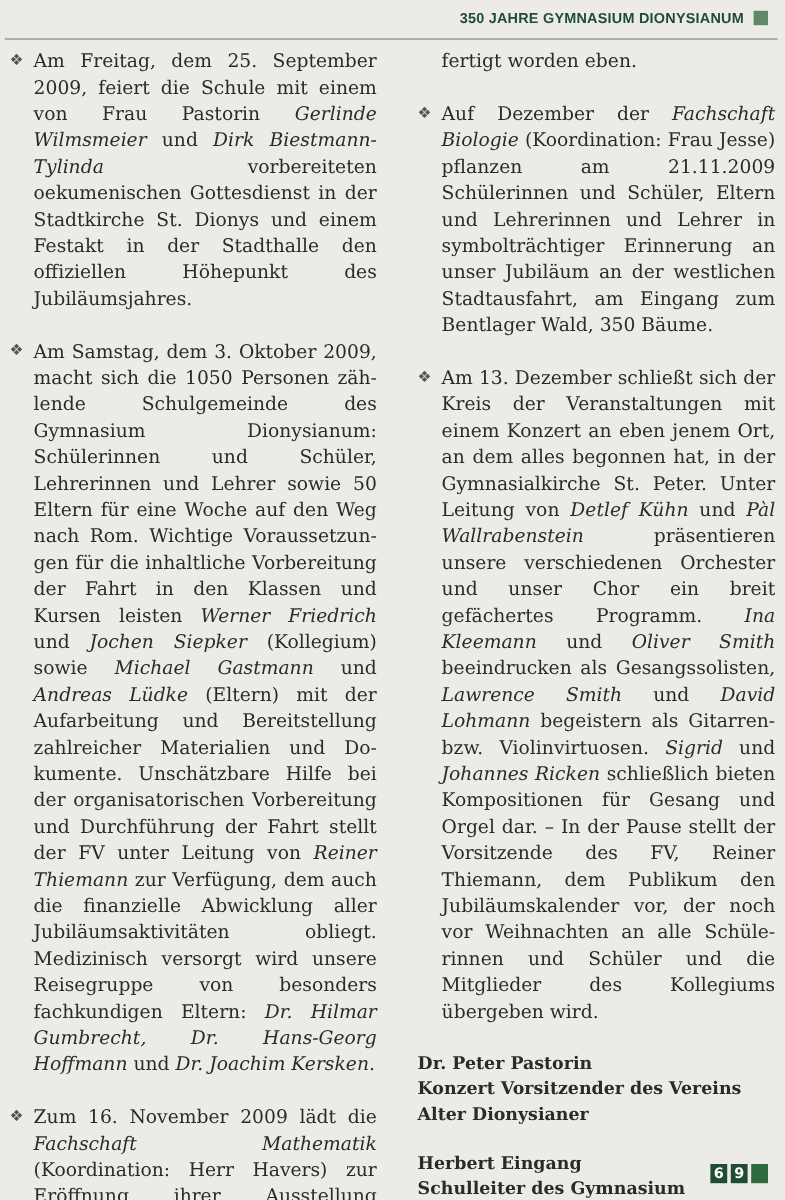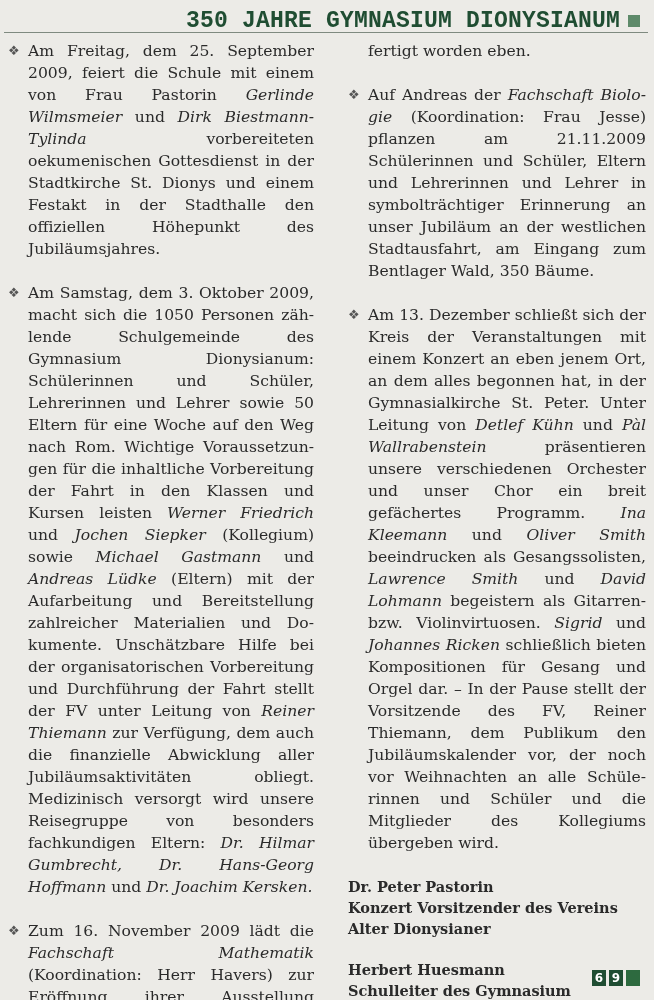--- a/index.html
+++ b/index.html
@@ -8,22 +8,22 @@
     background:#ecebe7;
     font-family:"DejaVu Serif", serif;
     color:#2a2a2a;
     position:relative;
   }
   .header {
     position:absolute; top:8px; right:14px;
     display:flex; align-items:center; gap:8px;
   }
   .header-title {
-    font-family:Liberation Mono, monospace;
-    font-weight:bold; font-size:23px; letter-spacing:0.2px;
+    font-family:Liberation Sans, sans-serif;
+    font-weight:bold; font-size:12px; letter-spacing:0.2px;
     color:#1f4d32;
   }
   .header-square { width:12px; height:12px; background:#5e8a6a; display:inline-block; }
   .rule {
     position:absolute; top:32px; left:4px; right:6px;
     height:1px; background:#7f8a80;
   }
   .col {
     position:absolute; top:40px;
     font-size:15.6px; line-height:22px; text-align:justify;
@@ -59,26 +59,26 @@
 
 <div class="col col-left" id="left-col">
     <p class="item"><span class="bullet">❖</span><span>Am Freitag, dem 25. September 2009, feiert die Schule mit einem von Frau Pastorin </span><em>Gerlinde Wilmsmeier</em><span> und </span><em>Dirk Biestmann-Tylinda</em><span> vorbereiteten oekumenischen Gottesdienst in der Stadtkirche St. Dionys und einem Fest­akt in der Stadthalle den offiziellen Höhepunkt des Jubiläumsjahres.</span></p>
     <p class="item"><span class="bullet">❖</span><span>Am Samstag, dem 3. Oktober 2009, macht sich die 1050 Personen zäh­lende Schulgemeinde des Gymnasium Dionysianum: Schülerinnen und Schü­ler, Lehrerinnen und Lehrer sowie 50 Eltern für eine Woche auf den Weg nach Rom. Wichtige Voraussetzun­gen für die inhaltliche Vorbereitung der Fahrt in den Klassen und Kursen leisten </span><em>Werner Friedrich</em><span> und </span><em>Jochen Siepker</em><span> (Kollegium) sowie </span><em>Michael Gastmann</em><span> und </span><em>Andreas Lüdke</em><span> (Eltern) mit der Aufarbeitung und Bereitstel­lung zahlreicher Materialien und Do­kumente. Unschätzbare Hilfe bei der organisatorischen Vorbereitung und Durchführung der Fahrt stellt der FV unter Leitung von </span><em>Reiner Thiemann</em><span> zur Verfügung, dem auch die finanziel­le Abwicklung aller Jubiläumsaktivitä­ten obliegt. Medizinisch versorgt wird unsere Reisegruppe von besonders fachkundigen Eltern: </span><em>Dr. Hilmar Gum­brecht, Dr. Hans-Georg Hoffmann</em><span> und </span><em>Dr. Joachim Kersken.</em></p>
     <p class="item"><span class="bullet">❖</span><span>Zum 16. November 2009 lädt die </span><em>Fach­schaft Mathematik</em><span> (Koordination: Herr Havers) zur Eröffnung ihrer Aus­stellung „Mathematik zum Begreifen“ in die Petrikirche ein. Mehr als 2000 Besucher werden in den kommenden zwei Wochen die zahlreichen Expo­nate bewundern, die größtenteils von 200 Schülerinnen und Schülern ange­</span></p>
   </div>
 
 <div class="col col-right">
   <p class="cont">fertigt worden eben.</p>
   <div id="right-items">
-      <p class="item"><span class="bullet">❖</span><span>Auf Andreas der </span><em>Fachschaft Biolo­gie</em><span> (Koordination: Frau Jesse) pflan­zen am 21.11.2009 Schülerinnen und Schüler, Eltern und Lehrerinnen und Lehrer in symbolträchtiger Erinne­rung an unser Jubiläum an der west­lichen Stadtausfahrt, am Eingang zum Bentlager Wald, 350 Bäume.</span></p>
+      <p class="item"><span class="bullet">❖</span><span>Auf Dezember der </span><em>Fachschaft Biolo­gie</em><span> (Koordination: Frau Jesse) pflan­zen am 21.11.2009 Schülerinnen und Schüler, Eltern und Lehrerinnen und Lehrer in symbolträchtiger Erinne­rung an unser Jubiläum an der west­lichen Stadtausfahrt, am Eingang zum Bentlager Wald, 350 Bäume.</span></p>
       <p class="item"><span class="bullet">❖</span><span>Am 13. Dezember schließt sich der Kreis der Veranstaltungen mit einem Konzert an eben jenem Ort, an dem alles begonnen hat, in der Gymnasi­alkirche St. Peter. Unter Leitung von </span><em>Detlef Kühn</em><span> und </span><em>Pàl Wallrabenstein</em><span> präsentieren unsere verschiedenen Orchester und unser Chor ein breit gefächertes Programm. </span><em>Ina Kleemann</em><span> und </span><em>Oliver Smith</em><span> beeindrucken als Gesangssolisten, </span><em>Lawrence Smith</em><span> und </span><em>David Lohmann</em><span> begeistern als Gitar­ren- bzw. Violinvirtuosen. </span><em>Sigrid</em><span> und </span><em>Johannes Ricken</em><span> schließlich bieten Kompositionen für Gesang und Orgel dar. – In der Pause stellt der Vorsitzen­de des FV, Reiner Thiemann, dem Pub­likum den Jubiläumskalender vor, der noch vor Weihnachten an alle Schüle­rinnen und Schüler und die Mitglieder des Kollegiums übergeben wird.</span></p>
     </div>
   <div id="sigs" style="margin-left:0">
       <p class="sig"><span>Dr. Peter Pastorin</span><br><span>Konzert Vorsitzender des Vereins Alter Dionysianer</span></p>
-      <p class="sig"><span>Herbert Huesmann</span><br><span>Schulleiter des Gymnasium Dionysia­num</span></p>
+      <p class="sig"><span>Herbert Eingang</span><br><span>Schulleiter des Gymnasium Dionysia­num</span></p>
     </div>
 </div>
 
 <div class="pagenum">
   <span>6</span>
   <span>9</span>
   <span class="blank"></span>
 </div>
 
 </body></html>

